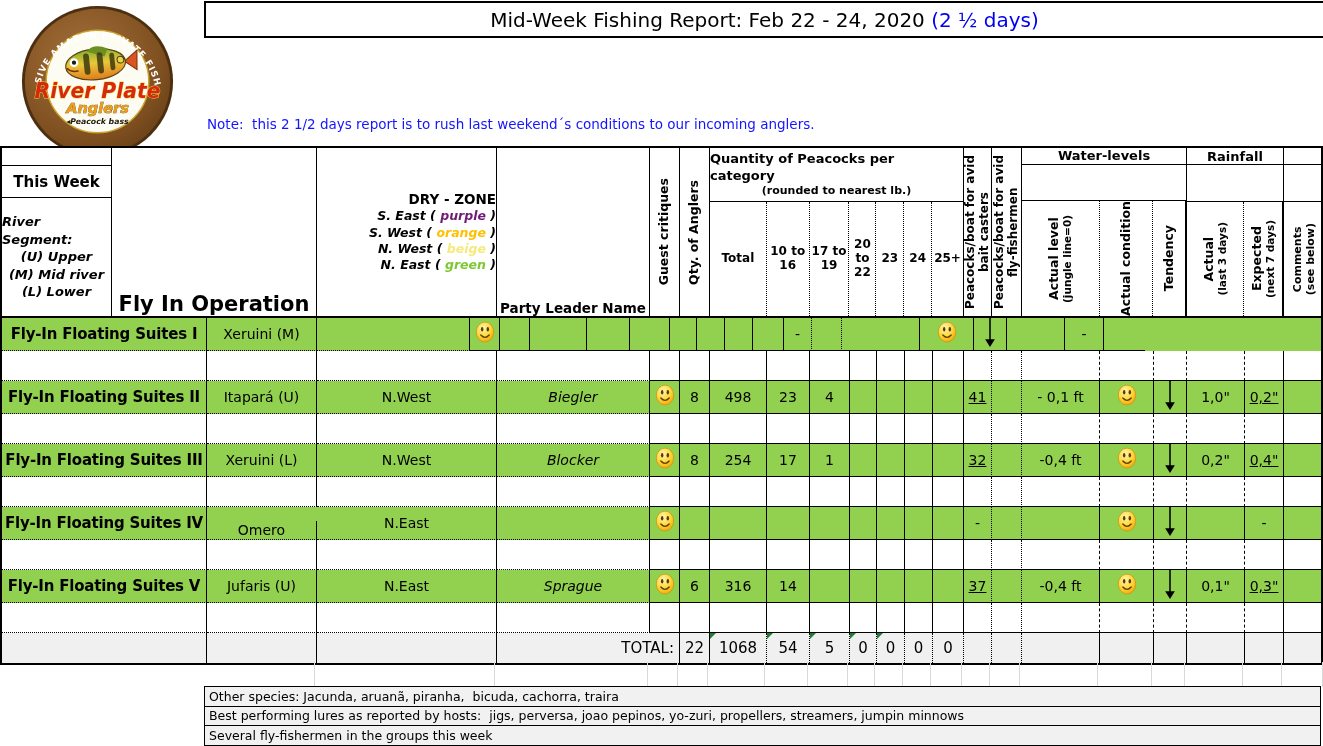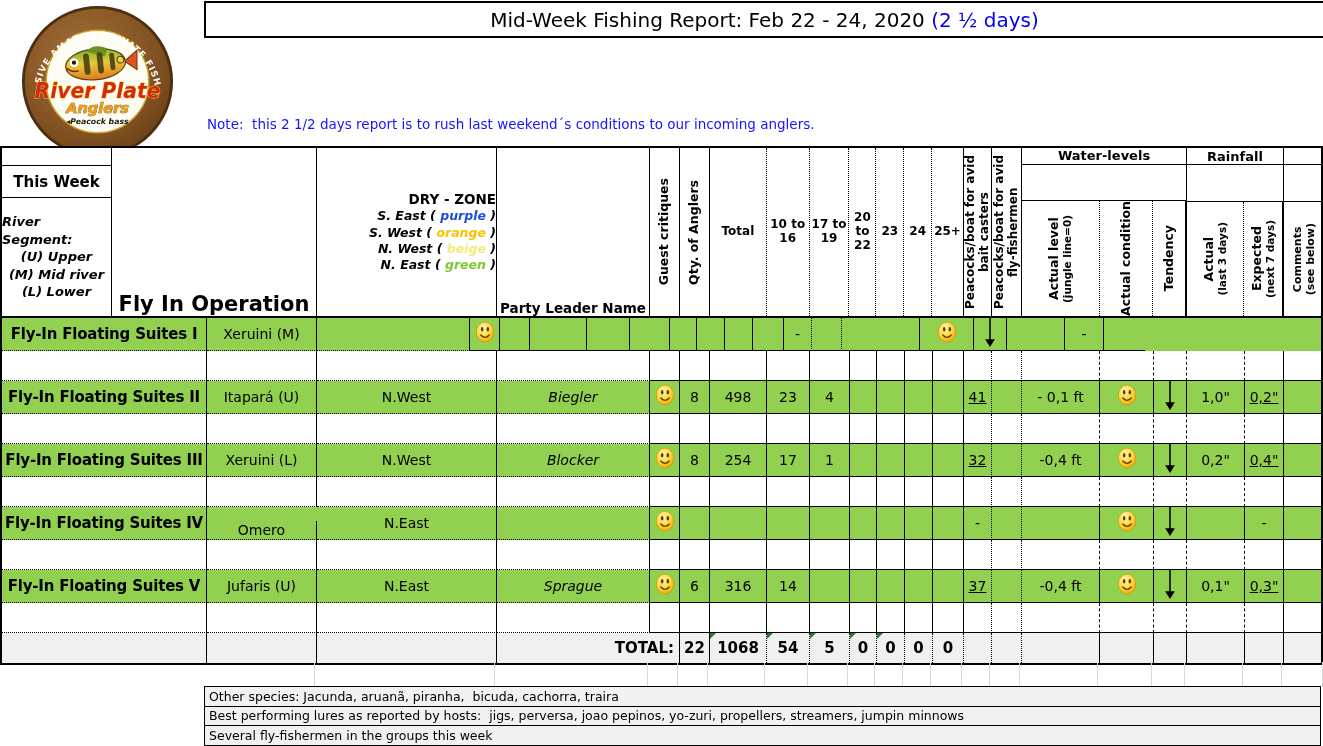--- a/index.html
+++ b/index.html
@@ -58,21 +58,21 @@
   .cell:last-child{border-right:none;}
   .cell.lft{border-bottom-style:dotted;}
   .c-bait,.c-fly{border-right-style:dotted;}
   .green{background:#92D050;height:33px;}
   .filler{background:#fff;height:30px;}
   .filler .c-level,.filler .c-condition,.filler .c-tendency,.filler .c-rain3{border-right-style:dashed;}
   .lbl{font-weight:bold;font-size:15px;letter-spacing:-0.2px;}
   .it{font-style:italic;}
   .u{text-decoration:underline;}
   .totalrow{background:#f0f0f0;height:30px;}
-  .totalrow .cell{border-bottom:none;font-weight:bold;font-size:15px;}
+  .totalrow .cell{border-bottom:none;font-weight:normal;font-size:15px;}
   .totalrow .tlabel{justify-content:flex-end;padding-right:5px;}
   .totalrow .dotr{border-right-style:dotted;}
   .tri{position:absolute;top:0;left:0;width:0;height:0;border-top:6px solid #1e7e34;
        border-right:6px solid transparent;}
   
   #ghost{position:absolute;left:205px;top:662px;display:flex;}
   .ghost .cell,#ghost .cell{border-right:1px solid #d9d9d9;border-bottom:none;background:transparent;height:25px;}
   #notes{position:absolute;left:204px;top:687px;width:1117px;}
   .note{box-sizing:border-box;border:1px solid #000;margin-top:-1px;background:#f1f1f1;height:20.5px;
         display:flex;align-items:center;padding-left:4px;font-size:12.5px;white-space:pre;}
@@ -142,36 +142,40 @@
           <span>(U) Upper</span>
           <span>(M) Mid river</span>
           <span>(L) Lower</span>
         </div>
       </div>
 
       <div class="hc" id="h-flyin" style="width:205px">Fly In Operation</div>
 
       <div class="hc" id="h-dryzone" style="width:180px">
         <div id="h-dz-title">DRY - ZONE</div>
-        <div class="zl"><span>S. East</span>&nbsp;(&nbsp;<span style="color: #1d4ed8;">purple</span>&nbsp;)</div>
+        <div class="zl"><span>S. East</span>&nbsp;(&nbsp;<span style="color: #701a75;">purple</span>&nbsp;)</div>
         <div class="zl"><span>S. West</span>&nbsp;(&nbsp;<span style="color: rgb(255, 192, 0); font-style: italic;">orange</span>&nbsp;)</div>
         <div class="zl"><span>N. West</span>&nbsp;(&nbsp;<span style="color: rgb(247, 233, 126);">beige</span>&nbsp;)</div>
         <div class="zl"><span>N. East</span>&nbsp;(&nbsp;<span style="color: rgb(125, 200, 50);">green</span>&nbsp;)</div>
       </div>
 
       <div class="hc" id="h-leader" style="width:153px">Party Leader Name</div>
 
       <div class="hc vcell" style="width:30px">
         <div class="vtext">Guest critiques</div>
       </div>
       <div class="hc vcell" style="width:30px">
         <div class="vtext">Qty. of Anglers</div>
       </div>
 
       <div class="hc col" style="width:254px">
+        <div id="pk-title">
+          <span class="l1">Quantity of Peacocks per category</span>
+          <span class="l2">(rounded to nearest lb.)</span>
+        </div>
         <div id="pk-sub">
           <div class="pk-c" style="width:57px">Total</div>
           <div class="pk-c" style="width:43px">10 to 16</div>
           <div class="pk-c" style="width:40px">17 to 19</div>
           <div class="pk-c" style="width:27px">20 to 22</div>
           <div class="pk-c" style="width:28px">23</div>
           <div class="pk-c" style="width:28px">24</div>
           <div class="pk-c" style="width:31px">25+</div>
         </div>
       </div>

